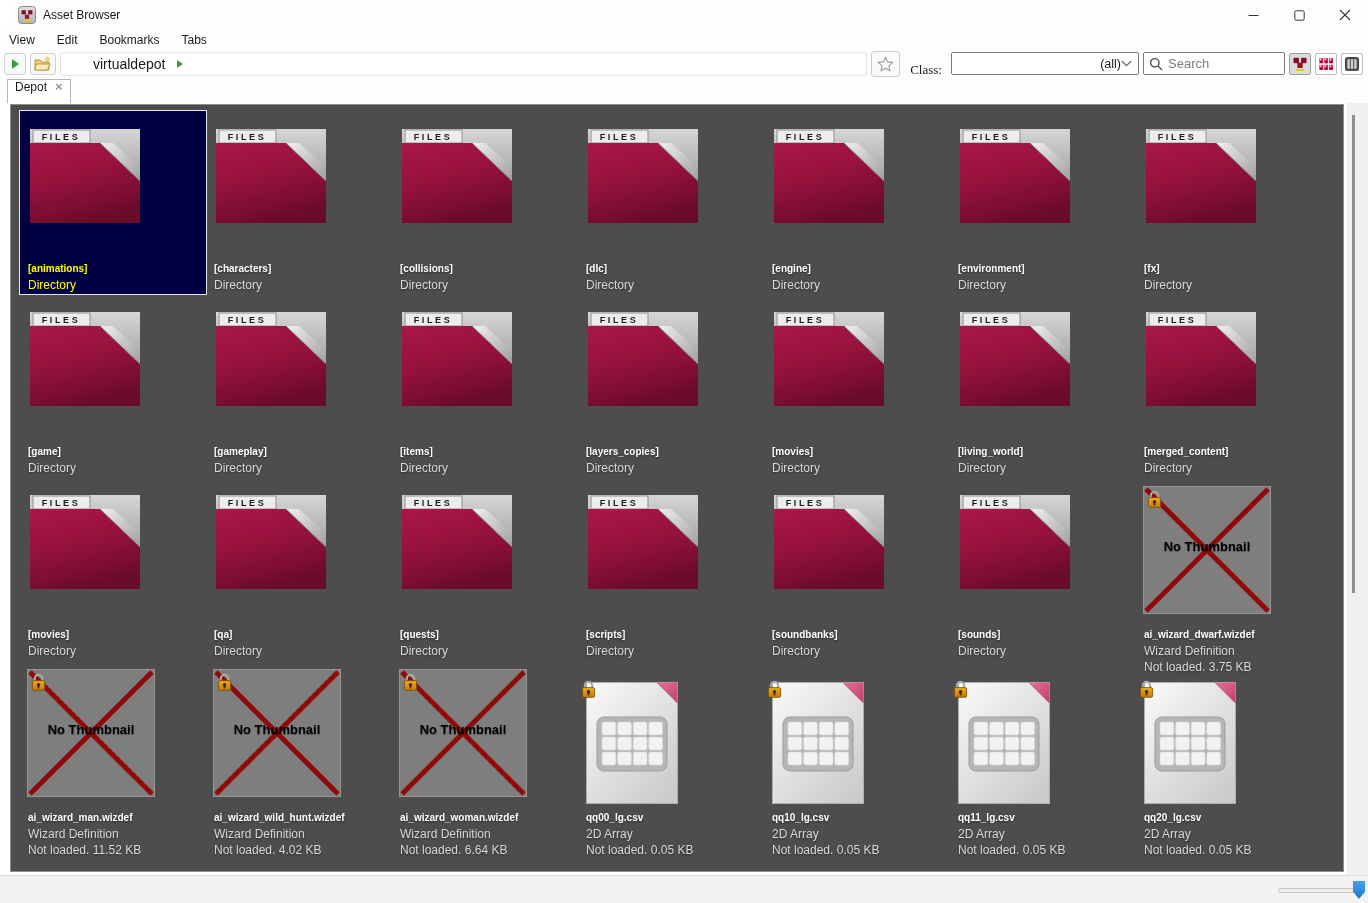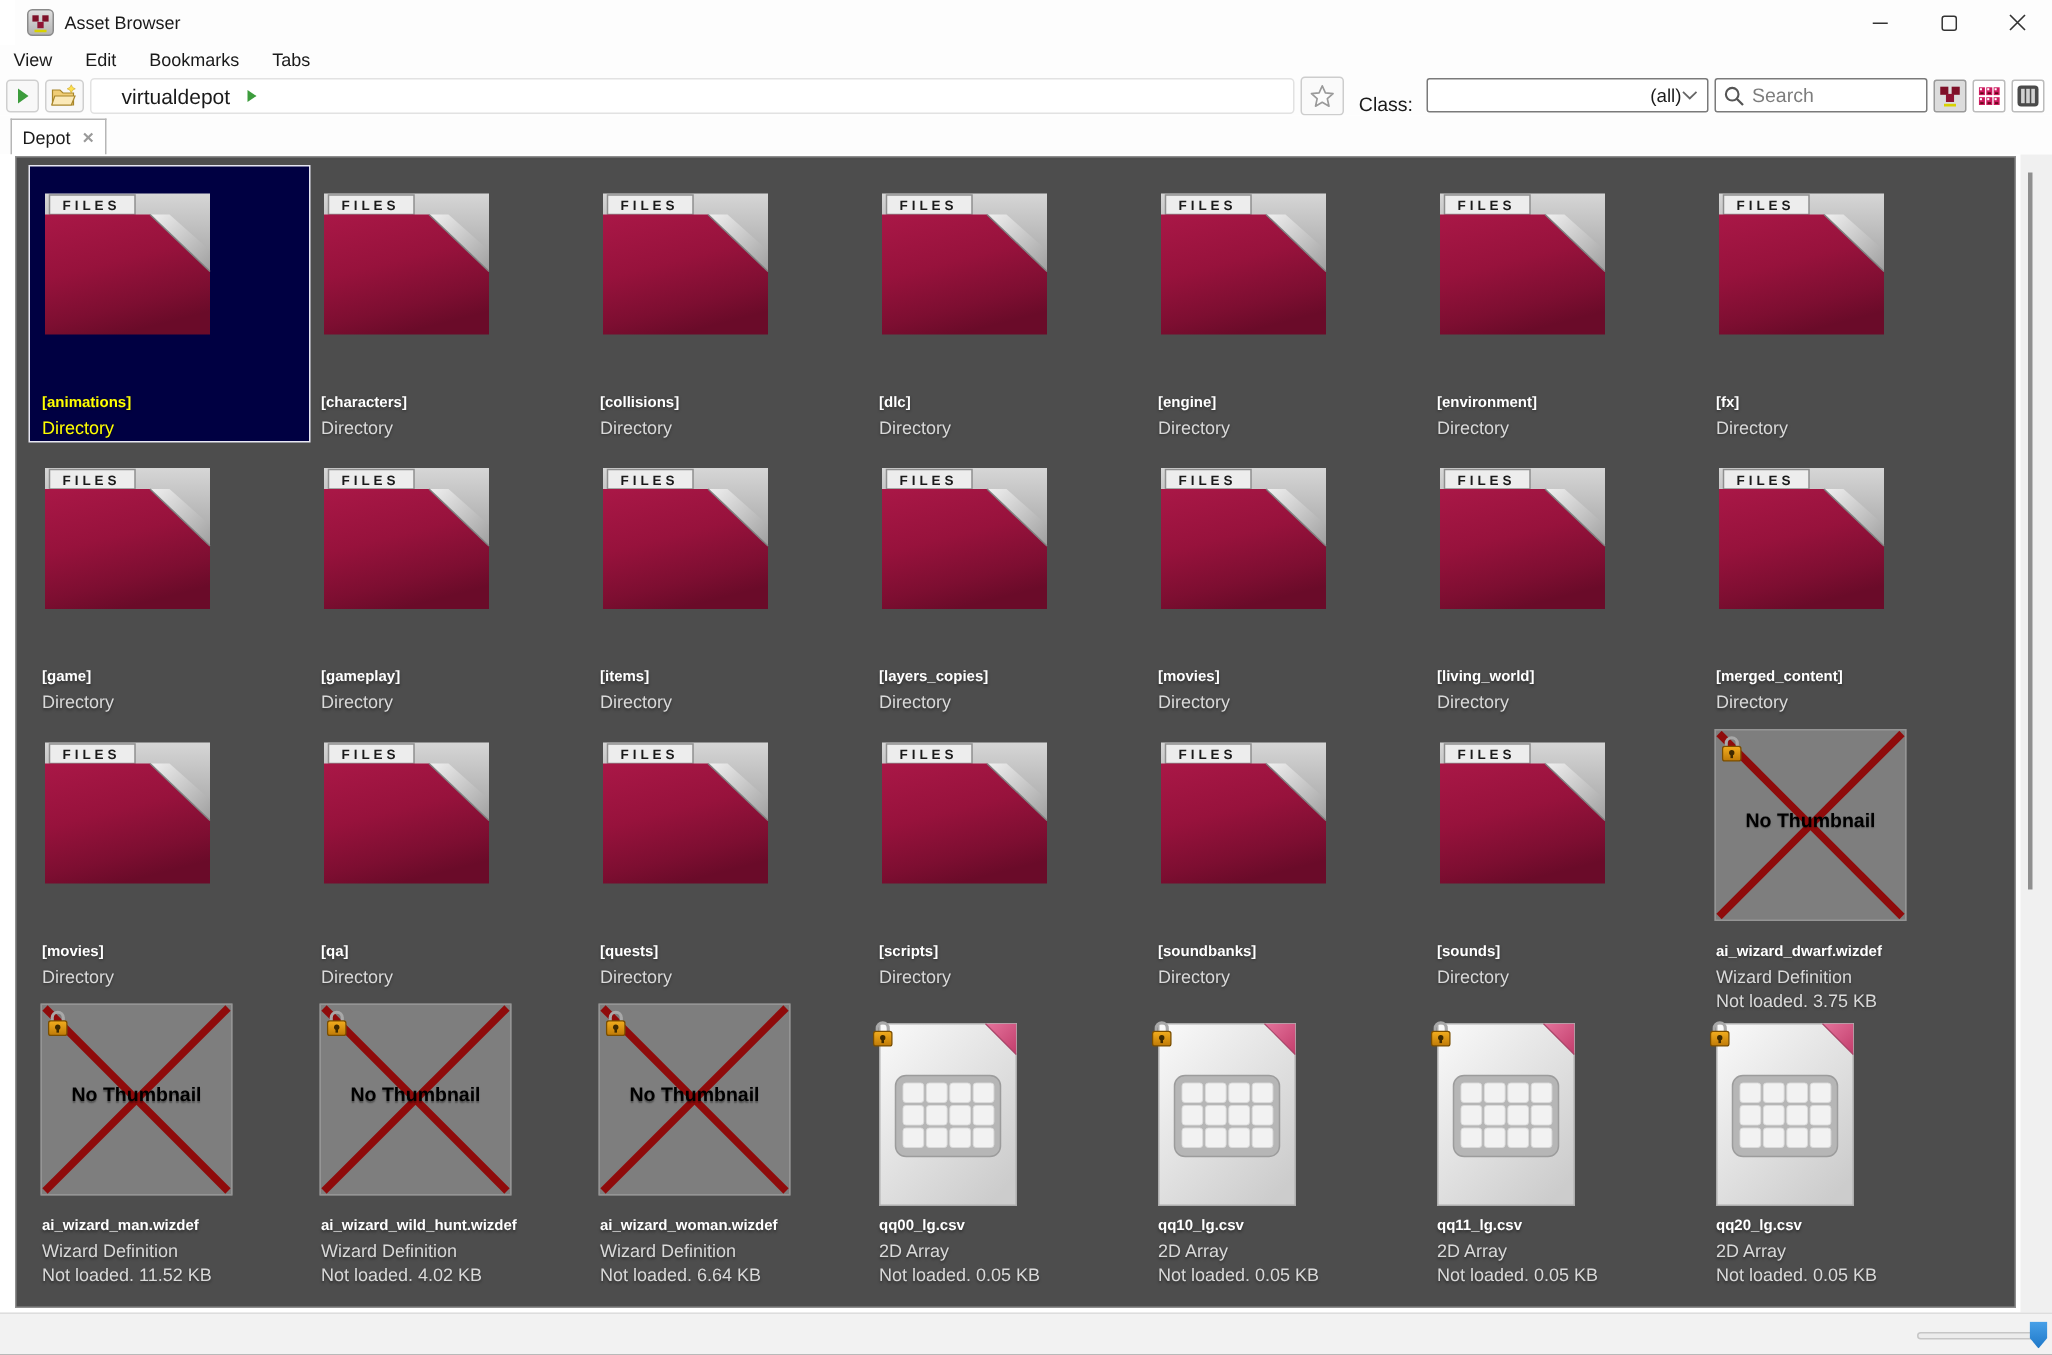--- a/index.html
+++ b/index.html
@@ -15,34 +15,34 @@
 
   .menubar { height:20px; display:flex; align-items:center; gap:22px; padding-left:9px; background:#fdfdfd; }
   .menu-item { font-size:12px; cursor:default; }
 
   .toolbar { height:27px; display:flex; align-items:center; gap:4px; padding:0 5px 0 4px; background:#fdfdfd; }
   .tb-btn { height:22px; border:1px solid #cfcfcf; border-radius:3px; background:#f8f8f8; display:flex; align-items:center; justify-content:center; }
   .nav-btn { width:22px; }
   .folder-btn { width:26px; }
   .tri-green { width:0; height:0; border-left:7px solid #3c9c3c; border-top:5px solid transparent; border-bottom:5px solid transparent; }
   .tri-green.small { border-left-width:6px; border-top-width:4px; border-bottom-width:4px; }
-  .breadcrumb-field { flex:1; height:24px; border:1px solid #e2e2e2; border-radius:3px; background:#fff; display:flex; align-items:center; padding-left:10px; }
+  .breadcrumb-field { flex:1; height:24px; border:1px solid #e2e2e2; border-radius:3px; background:#fff; display:flex; align-items:center; padding-left:22px; }
   .breadcrumb-text { font-size:14px; margin:0 12px 0 10px; }
   .star-btn { width:29px; height:26px; border:1px solid #cdcdcd; border-radius:3px; background:#fafafa; display:flex; align-items:center; justify-content:center; }
-  .class-label { font-size:13px; margin:12px 5px 0 6px; }
+  .class-label { font-size:13px; margin:12px 5px 0 6px;font-family:Liberation Serif, serif; }
   .class-select { width:188px; height:23px; border:1px solid #7a7a7a; border-radius:2px; background:#fff; display:flex; align-items:center; padding:0 6px; }
   .class-select .val { flex:1; font-size:12.5px;text-align:right; }
   .search-box { width:142px; height:23px; border:1px solid #7a7a7a; border-radius:2px; background:#fff; display:flex; align-items:center; padding:0 5px; gap:5px; }
   .search-box input { border:none; outline:none; width:100px; font-family:"Liberation Sans",sans-serif; font-size:13px; color:#333; }
   .search-box input::placeholder { color:#7d7d7d; }
   .view-btn { width:22px; height:22px; border:1px solid #bcbcbc; border-radius:2px; background:#fff; display:flex; align-items:center; justify-content:center; }
   .view-btn.active { background:#dcdcdc; border-color:#9a9a9a; }
 
   .tabbar { height:26px; background:#fdfdfd; position:relative; }
-  .tab { position:absolute; left:7px; top:2px; width:64px; height:24px; background:#ffffff; border:1px solid #b6b6b6; border-bottom:none; display:flex; align-items:center; padding:0 7px; gap:8px; }
+  .tab { position:absolute; left:7px; top:2px; width:64px; height:24px; background:#ffffff; border:1px solid #b6b6b6; border-bottom:none; display:flex; padding:0 7px; gap:8px; }
   .tab-label { font-size:12px; }
   .tab-close { color:#9a9a9a; font-size:13px; font-weight:bold; line-height:1; }
 
   
   .content { position:relative; height:772px; background:#ffffff; }
   .panel { position:absolute; left:10px; top:1px; width:1334px; height:768px; background:#4d4d4d; border:1px solid #8e8e8e; overflow:hidden; }
   .grid { position:absolute; left:0; top:0; right:0; bottom:0; padding:6px 0 0 9px; display:grid; grid-template-columns:repeat(7,186px); grid-auto-rows:183px; }
   .cell { position:relative; width:186px; height:183px; }
   .cell.selected { background:#000042; box-shadow:0 0 0 1px #e6e6f2; }
   .labels { position:absolute; top:150px; left:8px; right:2px; line-height:16px; text-shadow:0 1px 2px rgba(0,0,0,.4); }

